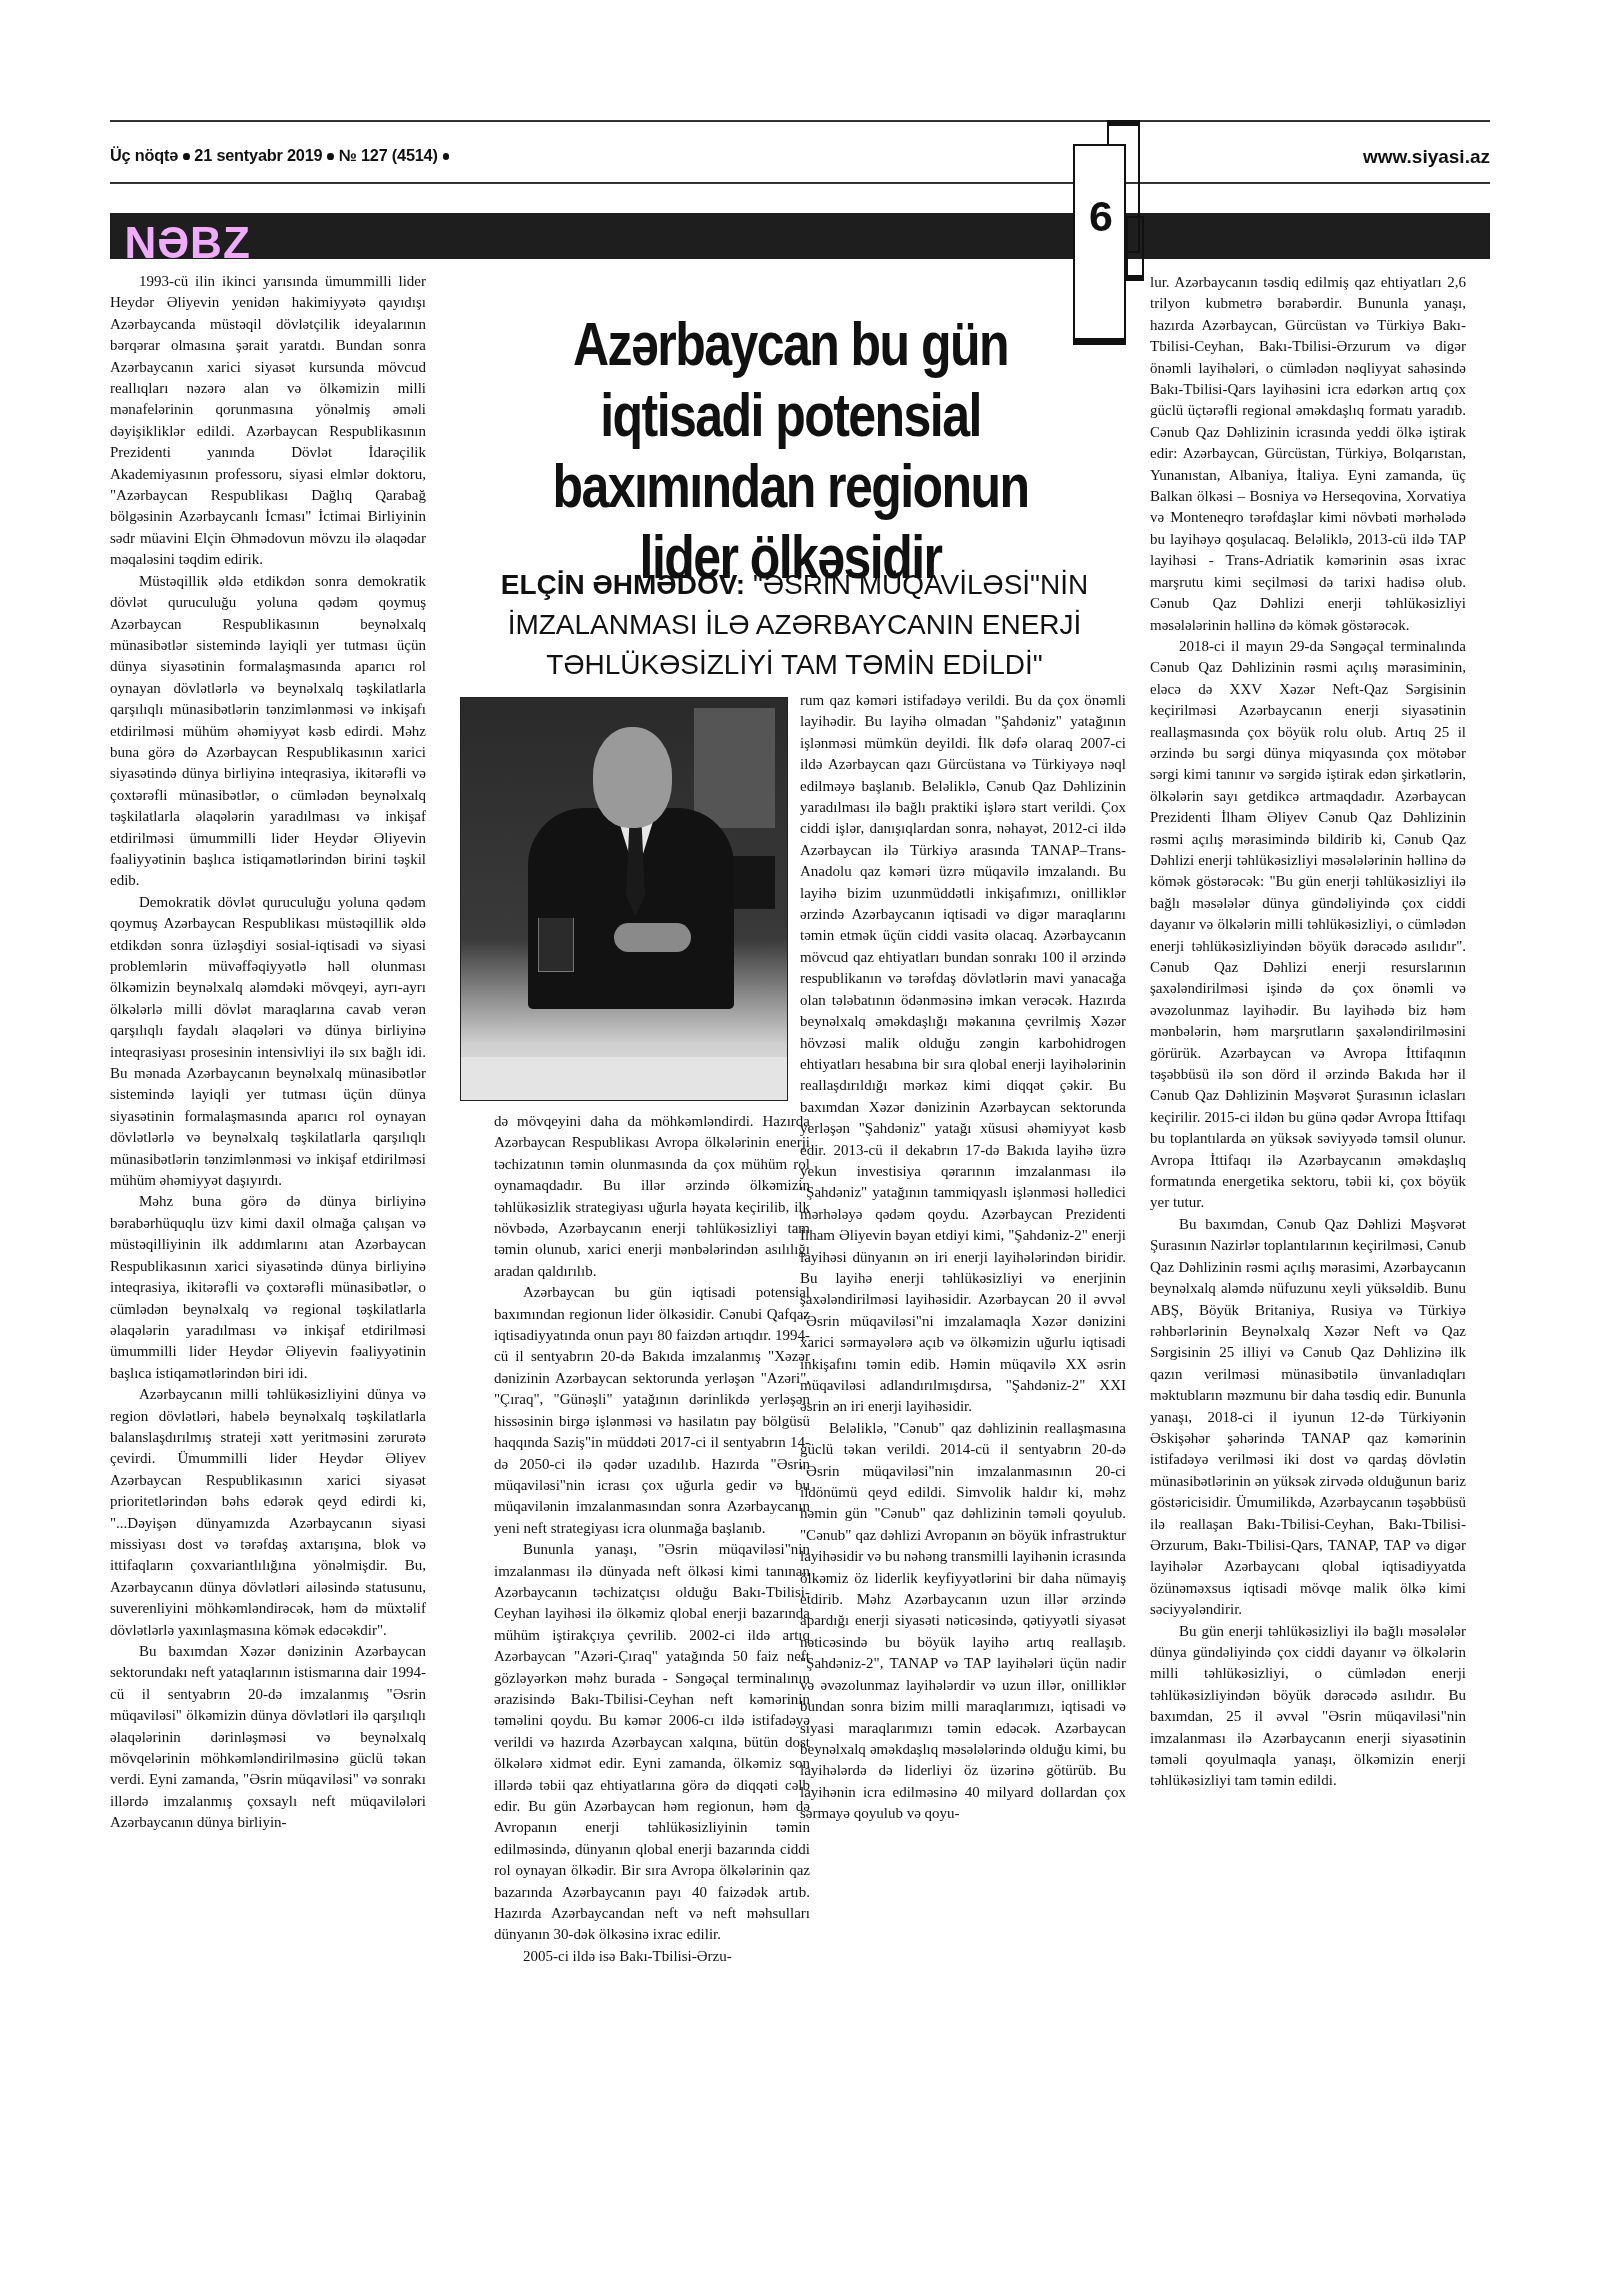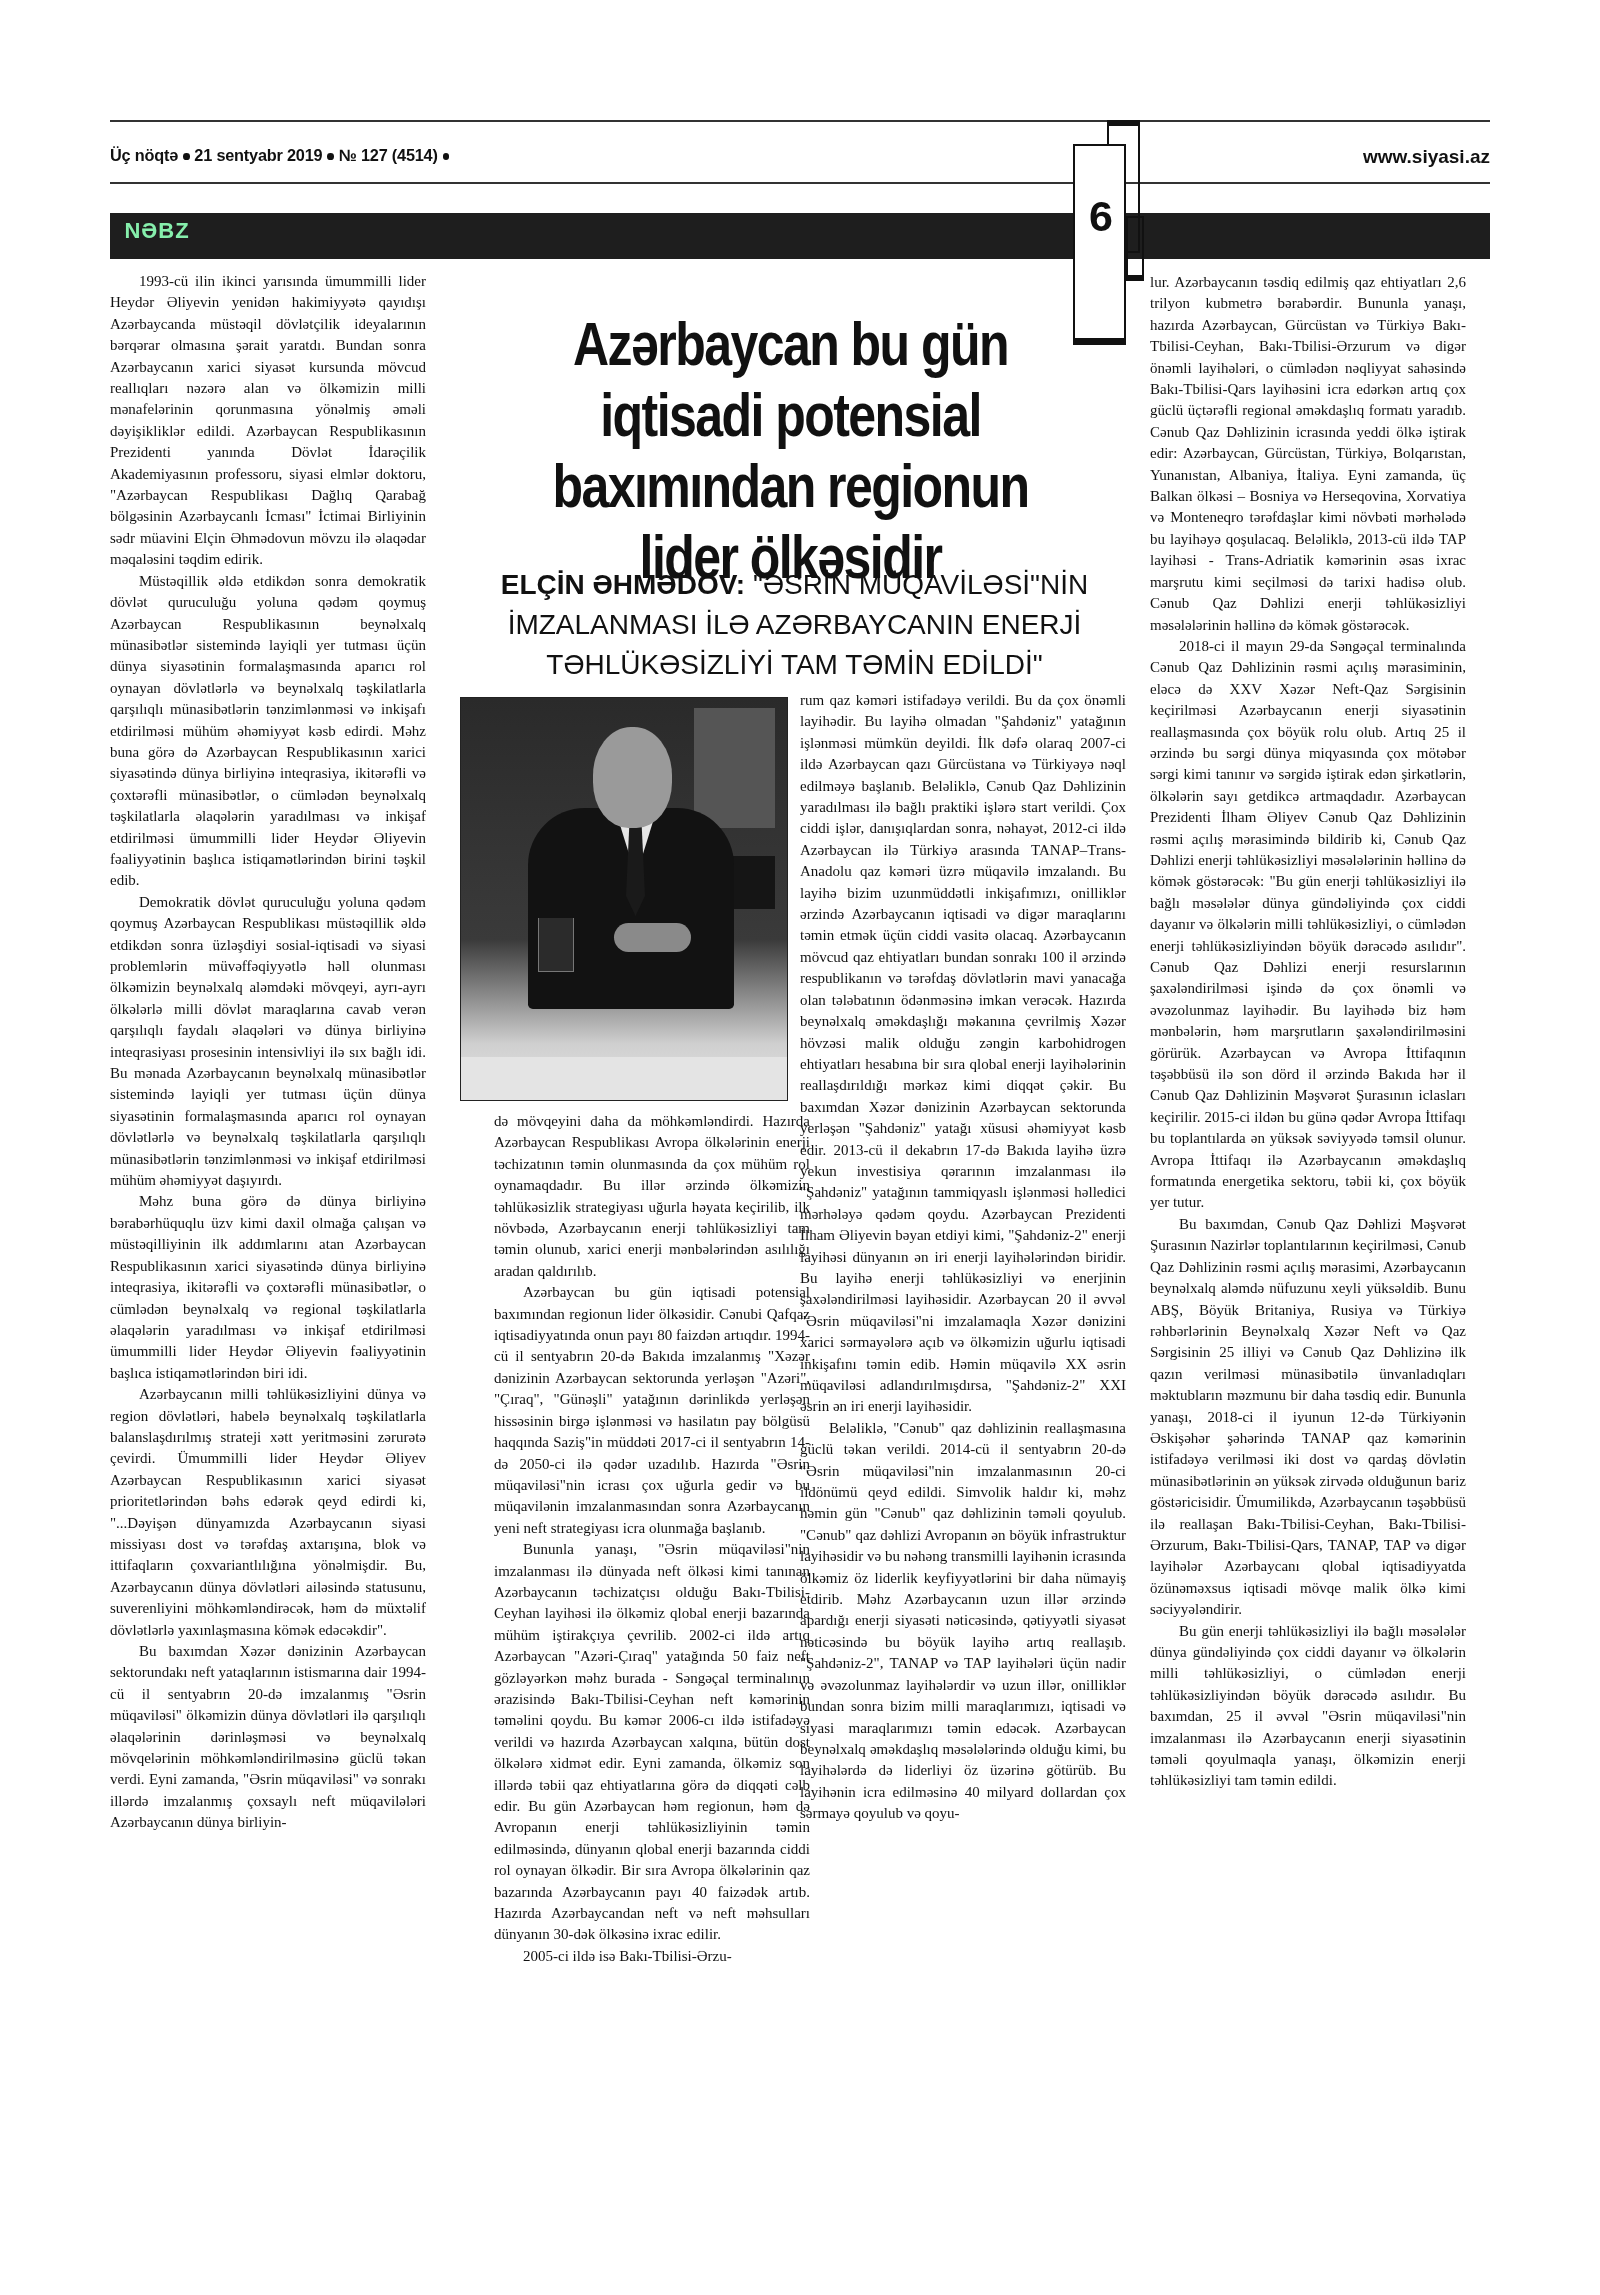--- a/index.html
+++ b/index.html
@@ -8,21 +8,21 @@
   .rule { position: absolute; left: 0; width: 1380px; height: 2.4px; background: #333; }
   .rule.top { top: 0px; } .rule.bottom { top: 62px; }
   .meta { position: absolute; left: 0; top: 26px; font-family: "Liberation Sans", sans-serif; font-size: 16.3px; font-weight: bold; letter-spacing: -0.2px; text-align: center; }
   .meta .dot { display: inline-block; width: 6.7px; height: 6.7px; border-radius: 50%; background: #111; margin: 0 4.8px; vertical-align: middle; }
   .site { position: absolute; right: 0; top: 26px; font-family: "Liberation Sans", sans-serif; font-size: 19px; font-weight: bold; }
   .pagebox { position: absolute; left: 1073px; top: 120px; width: 96px; height: 225px; }
   .pagebox .b2 { position: absolute; left: 34px; top: 0; width: 29px; height: 125px; border: 2.9px solid #111; border-top-width: 6.7px; }
   .pagebox .b3 { position: absolute; left: 53px; top: 96px; width: 14.4px; height: 57px; border: 2.9px solid #111; border-bottom-width: 6.7px; }
   .pagenum { position: absolute; left: 1078px; top: 192px; width: 46px; text-align: center; font-family: "Liberation Sans", sans-serif; font-weight: bold; font-size: 43px; z-index: 3; }
   .section-bar { position: absolute; left: 110px; top: 213px; width: 1380px; height: 46px; background: #1e1e1e; }
-  .section-label { position: absolute; left: 14.4px; top: 4.8px; color: #86efac; font-family: "Liberation Sans", sans-serif; font-weight: bold; font-size: 22px; letter-spacing: 1px; }
+  .section-label { position: absolute; left: 14.4px; top: 4.8px; color: #f0abfc; font-family: "Liberation Sans", sans-serif; font-weight: bold; font-size: 44px; letter-spacing: 1px; }
   .pagebox-cover { position: absolute; left: 1073px; top: 144px; width: 49px; height: 192px; background: #fff; border: 2.9px solid #111; border-bottom-width: 7.7px; z-index: 2; }
   .col { position: absolute; font-size: 15px; line-height: 21.4px; text-align: justify; hyphens: auto; }
   .col p { margin: 0; text-indent: 29px; }
   .col1 { left: 110px; top: 271px; width: 316px; }
   .col2 { left: 494px; top: 1111px; width: 316px; }
   .col3 { left: 788px; top: 690px; width: 326px; margin-left: 12px; }
   .col4 { left: 1150px; top: 272px; width: 316px; }
   .headline { position: absolute; left: 460px; top: 268px; width: 661px; text-align: center; font-family: "Liberation Sans", sans-serif; font-weight: bold; font-size: 61px; line-height: 71px; letter-spacing: -1.9px; transform: scaleX(0.82); transform-origin: center top; }
   .subhead { position: absolute; left: 469px; top: 565px; width: 651px; text-align: center; font-family: "Liberation Sans", sans-serif; font-size: 28px; line-height: 40px; }
   .subhead .name { font-weight: bold; }

